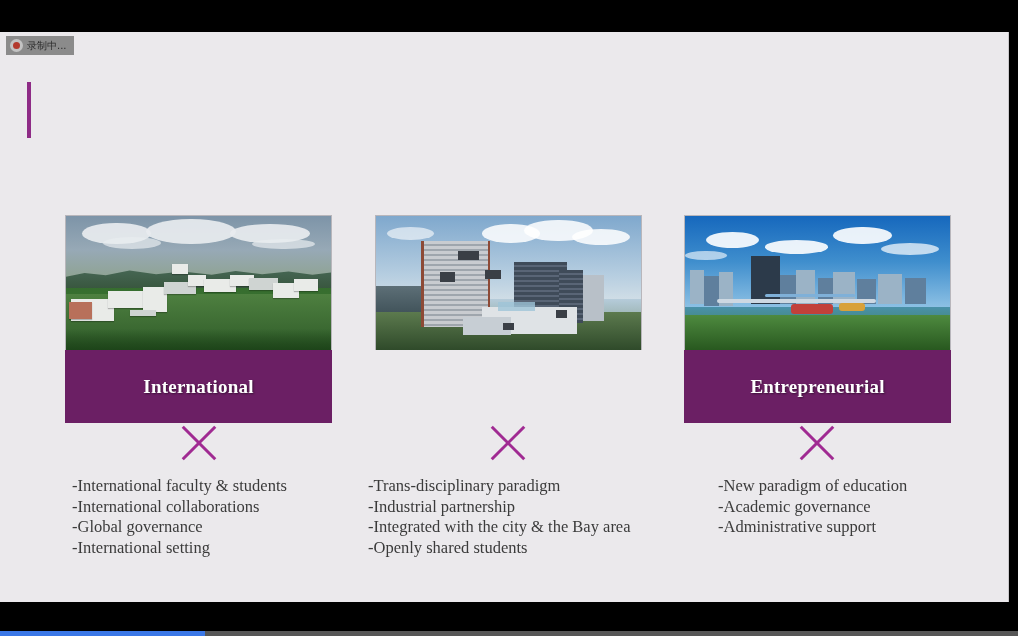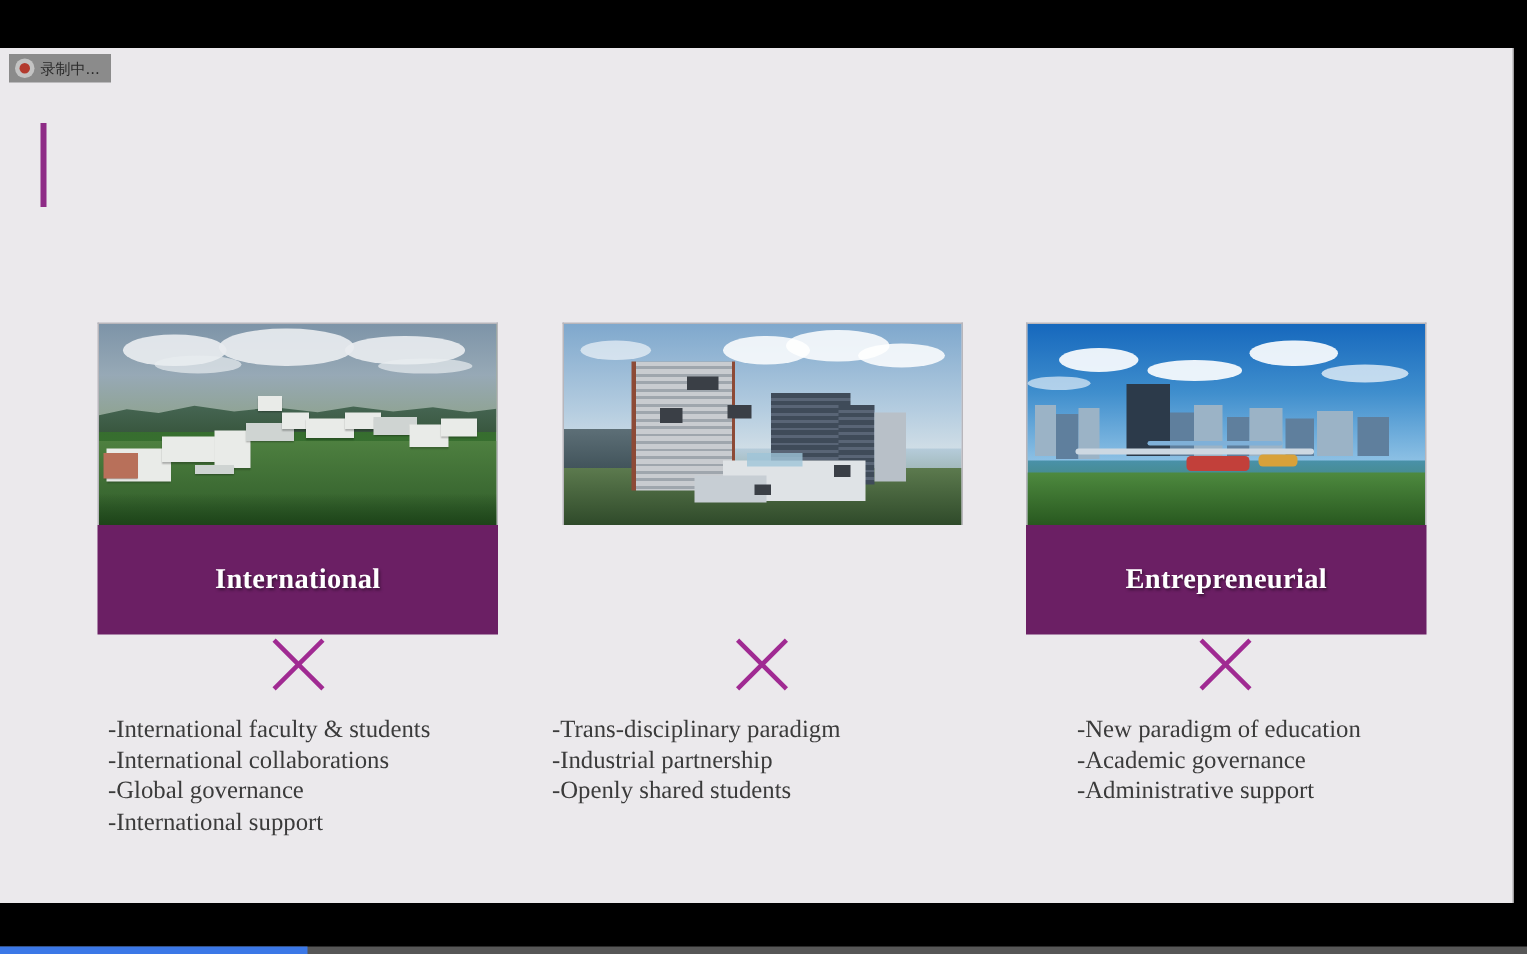--- a/index.html
+++ b/index.html
@@ -349,26 +349,27 @@
       </div>
     <div class="xsep" id="xsep-2">
         <span class="a"></span>
         <span class="b"></span>
       </div>
 
     <ul class="bullets" id="bullets-0">
       <li>-International faculty &amp; students</li>
       <li>-International collaborations</li>
       <li>-Global governance</li>
-      <li>-International support</li>
+      <li>-International setting</li>
     </ul>
 
     <ul class="bullets" id="bullets-1">
       <li>-Trans-disciplinary paradigm</li>
       <li>-Industrial partnership</li>
+      <li>-Integrated with the city &amp; the Bay area</li>
       <li>-Openly shared students</li>
     </ul>
 
     <ul class="bullets" id="bullets-2">
       <li>-New paradigm of education</li>
       <li>-Academic governance</li>
       <li>-Administrative support</li>
     </ul>
 
   </div>

